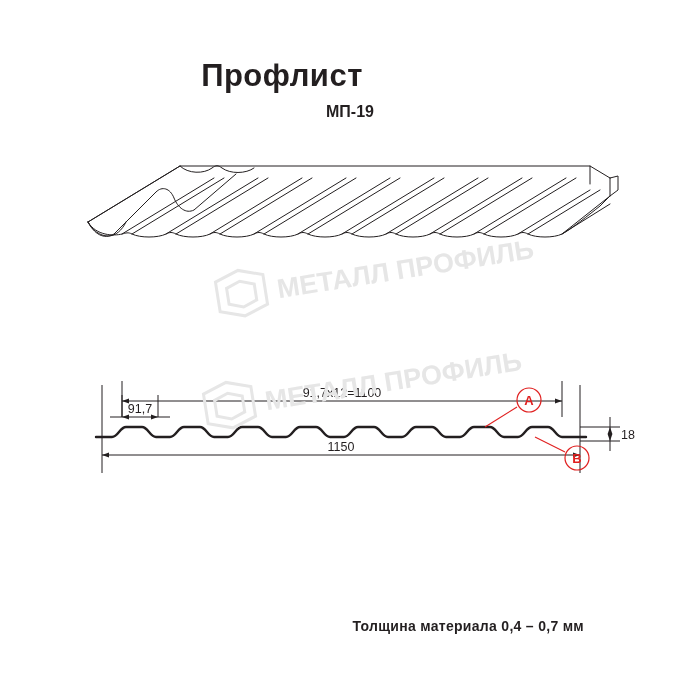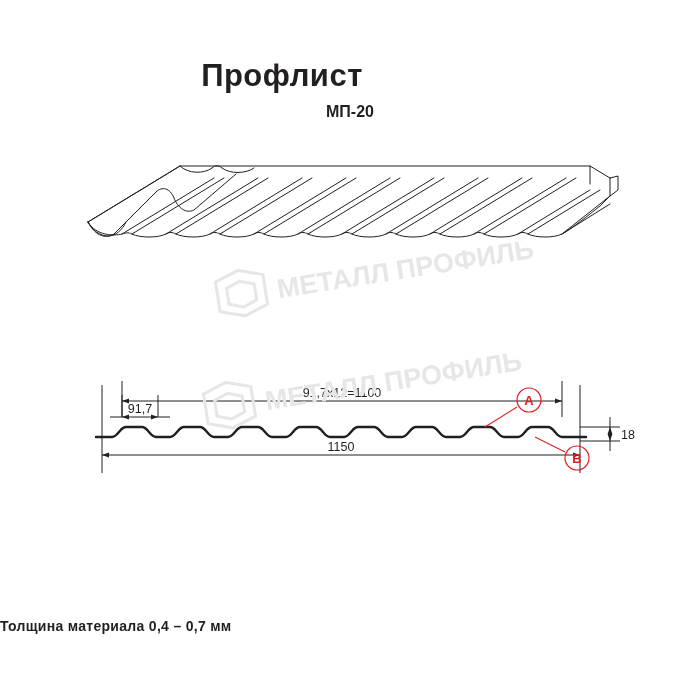--- a/index.html
+++ b/index.html
@@ -36,23 +36,23 @@
     top: 103px;
     left: 0;
     width: 700px;
     text-align: center;
     font-size: 16px;
     font-weight: bold;
   }
   .footer-note {
     position: absolute;
     top: 618px;
-    left: 0;
+    left: 16px;
     width: 568px;
-    text-align: left;
+    text-align: right;
     font-size: 14px;
     font-weight: bold;
     letter-spacing: 0.3px;
   }
   .iso-wrap {
     position: absolute;
     left: 70px;
     top: 150px;
     width: 570px;
     height: 140px;
@@ -73,21 +73,21 @@
   .wm-2 { left: 198px; top: 355px; }
   svg { display: block; overflow: visible; }
   text { font-family: "Liberation Sans", sans-serif; }
 </style>
 </head>
 <body>
 
 <div class="page">
 
   <div class="title">Профлист</div>
-  <div class="subtitle">МП-20</div>
+  <div class="subtitle">МП-19</div>
 
   <div class="iso-wrap">
     <svg width="570" height="140" viewBox="0 0 570 140" aria-hidden="true">
       <g fill="none" stroke="#231f20" stroke-width="1" stroke-linejoin="round" stroke-linecap="round">
 
         <path d="M 18 72 L 110 16 L 520 16 L 540 28"></path>
 
         <path d="M 540 28 L 540 46"></path>
         <path d="M 520 16 L 520 34"></path>
 

